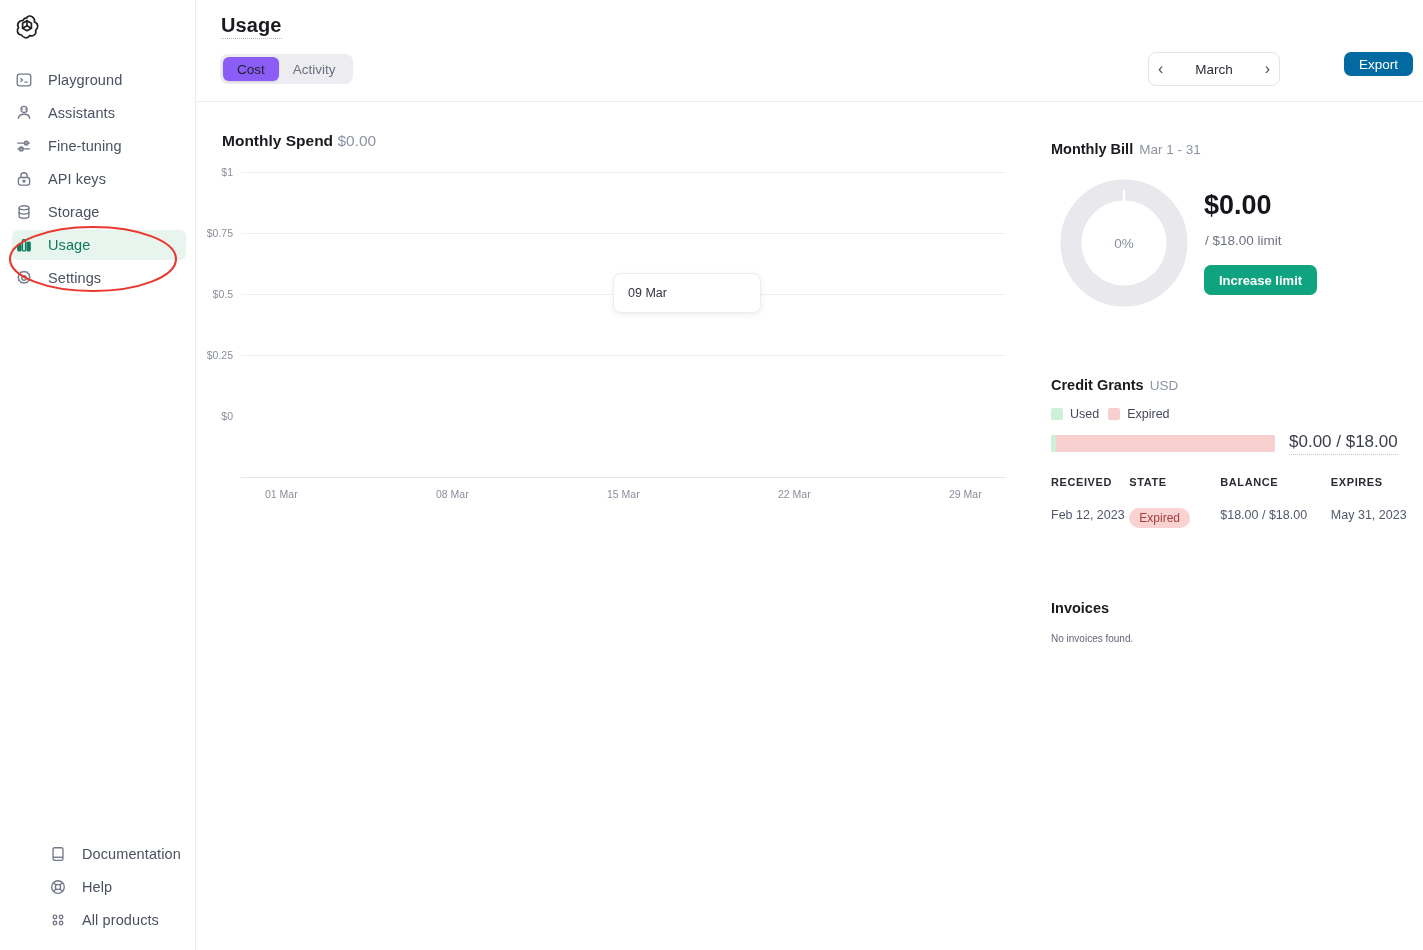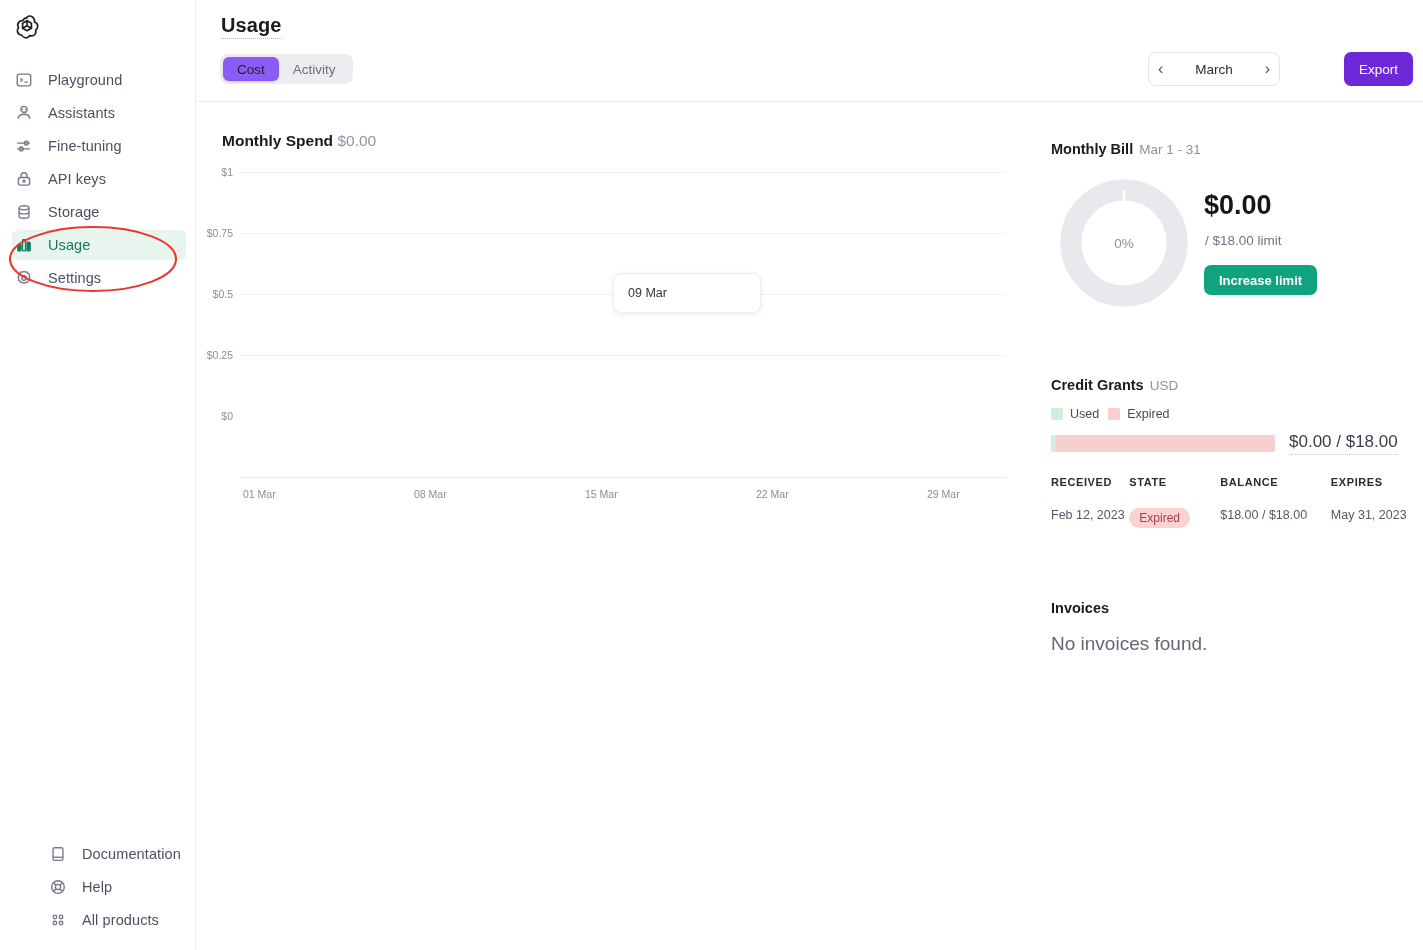--- a/index.html
+++ b/index.html
@@ -89,22 +89,22 @@
     position: absolute; right: 143px; top: 52px;
     width: 132px; height: 34px;
     border: 1px solid #e3e3e8; border-radius: 8px;
     display: flex; align-items: center; justify-content: space-between;
     padding: 0 9px; background: #fff;
   }
   #month-nav .chev { color: #4d5160; font-size: 16px; cursor: pointer; line-height: 1; }
   #month-label { font-size: 13.5px; color: #2b2d35; }
   #export-btn {
     position: absolute; right: 10px; top: 52px;
-    height: 34px; padding: 0 15px;
-    background: #6d28d9; color: #fff;
+    height: 24px; padding: 0 15px;
+    background: #0369a1; color: #fff;
     border: none; border-radius: 7px;
     font-size: 13.5px; font-family: inherit;
     cursor: pointer;
     display: flex; align-items: center;
   }
 
   
   #chart-panel { position: absolute; left: 196px; top: 102px; width: 830px; }
   #chart-title {
     position: absolute; left: 26px; top: 30px;
@@ -114,21 +114,21 @@
   #chart-title .amt { font-weight: normal; color: #8e93a3; }
   #plot { position: absolute; left: 0; top: 60px; width: 830px; height: 280px; }
   .gridline { position: absolute; left: 45px; width: 765px; height: 1px; background: #eff0f3; }
   .ytick {
     position: absolute; right: 793px;
     font-size: 10.5px; color: #8a8e9c; white-space: nowrap;
     transform: translateY(-50%);
   }
   .xtick {
     position: absolute; top: 326px;
-    font-size: 10.5px; color: #8a8e9c; white-space: nowrap;
+    font-size: 10.5px; color: #8a8e9c; white-space: nowrap; margin-left: 22px;
   }
   #axis-base { position: absolute; left: 45px; top: 315px; width: 765px; height: 1px; background: #e6e7eb; }
   #tooltip {
     position: absolute; left: 417px; top: 111px;
     width: 148px; height: 40px;
     background: #fff; border: 1px solid #ededf1; border-radius: 8px;
     box-shadow: 0 2px 6px rgba(0,0,0,.07);
     display: flex; align-items: center;
     padding-left: 14px;
     font-size: 12.5px; color: #33353f;
@@ -179,21 +179,21 @@
   .c2 { width: 90px; }
   .c3 { width: 120px; margin-left: 8px; }
   .c4 { width: 87px; }
   .badge-expired {
     display: inline-flex; align-items: center;
     background: #fad2d2; color: #a24040;
     border-radius: 11px; padding: 3px 10px; font-size: 12px;
   }
 
   #invoices-head { position: absolute; left: 11px; top: 498px; }
-  #invoices-empty { position: absolute; left: 11px; top: 531px; font-size: 19px; color: #636778; }
+  #invoices-empty { position: absolute; left: 11px; top: 531px; font-size: 10px; color: #636778; }
 
   
   #annot { position: absolute; left: 0; top: 0; width: 1423px; height: 950px; pointer-events: none; }
 </style>
 </head>
 <body>
 
 <div id="root">
 
   <div id="sidebar">

